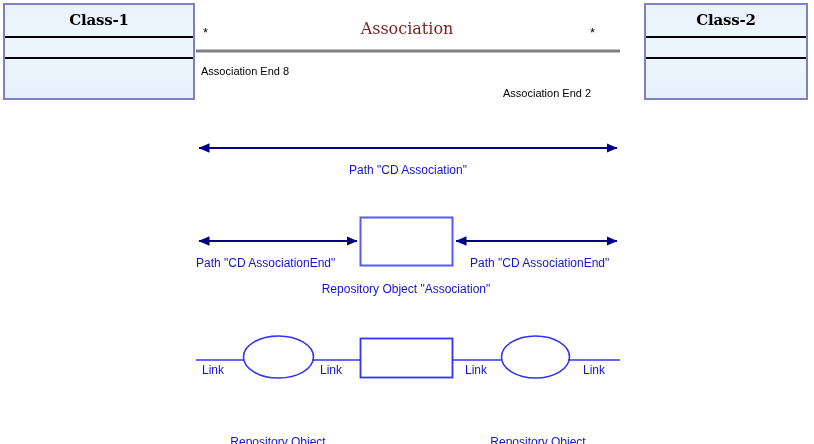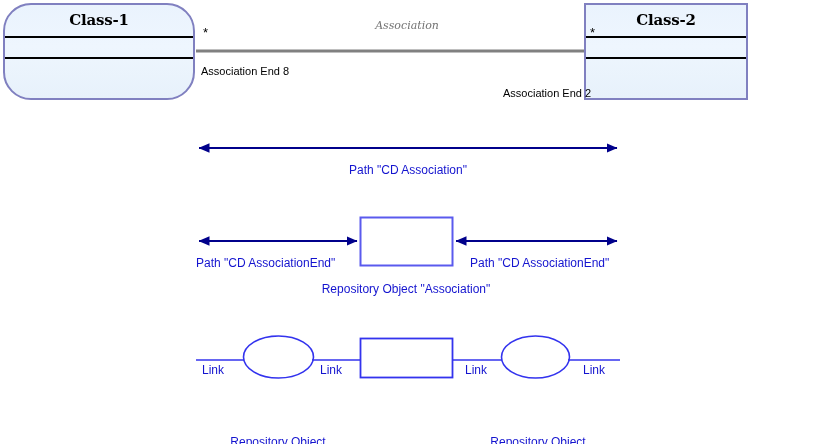--- a/index.html
+++ b/index.html
@@ -59,24 +59,23 @@
     position: absolute;
     white-space: pre;
     line-height: 1.15;
   }
   .lbl-black {
     color: #000000;
     font-family: "Liberation Sans", sans-serif;
     font-size: 11px;
   }
   .lbl-assoc-title {
-    color: #737373;
+    color: #7f1d1d;
     font-family: "DejaVu Serif", "Liberation Serif", serif;
-    font-style: italic;
-    font-size: 11px;
+    font-size: 16px;
     font-weight: normal;
   }
   .lbl-star {
     color: #000000;
     font-family: "Liberation Sans", sans-serif;
     font-size: 13px;
   }
   .lbl-blue {
     color: #1414cf;
     font-family: "Liberation Sans", sans-serif;
@@ -116,27 +115,27 @@
     <ellipse cx="278.5" cy="357" rx="35" ry="21" fill="#ffffff" stroke="#3333ee" stroke-width="1.6"></ellipse>
     <line x1="312" y1="360" x2="361" y2="360" stroke="#3333ee" stroke-width="1.6"></line>
 
     <rect x="360.5" y="338.5" width="92" height="39" fill="#ffffff" stroke="#3333ee" stroke-width="1.8"></rect>
 
     <line x1="452" y1="360" x2="503" y2="360" stroke="#3333ee" stroke-width="1.6"></line>
     <ellipse cx="535.5" cy="357" rx="34" ry="21" fill="#ffffff" stroke="#3333ee" stroke-width="1.6"></ellipse>
     <line x1="568" y1="360" x2="620" y2="360" stroke="#3333ee" stroke-width="1.6"></line>
   </svg>
 
-  <div class="class-box" style="left:3px; top:3px; width:192px; height:97px;border-radius:28px;">
+  <div class="class-box" style="left:3px; top:3px; width:192px; height:97px;">
     <div class="cb-name">Class-1</div>
     <div class="cb-divider d1"></div>
     <div class="cb-divider d2"></div>
   </div>
 
-  <div class="class-box" style="left:584px; top:3px; width:164px; height:97px;padding-left:48px;">
+  <div class="class-box" style="left:644px; top:3px; width:164px; height:97px;padding-left:48px;">
     <div class="cb-name">Class-2</div>
     <div class="cb-divider d1"></div>
     <div class="cb-divider d2"></div>
   </div>
 
   <div class="lbl lbl-assoc-title" style="left:0px; top:20px; width:814px; text-align:center;">Association</div>
 
   <div class="lbl lbl-star" style="left:203px; top:26px;">*</div>
 
   <div class="lbl lbl-star" style="left:590px; top:26px;">*</div>

